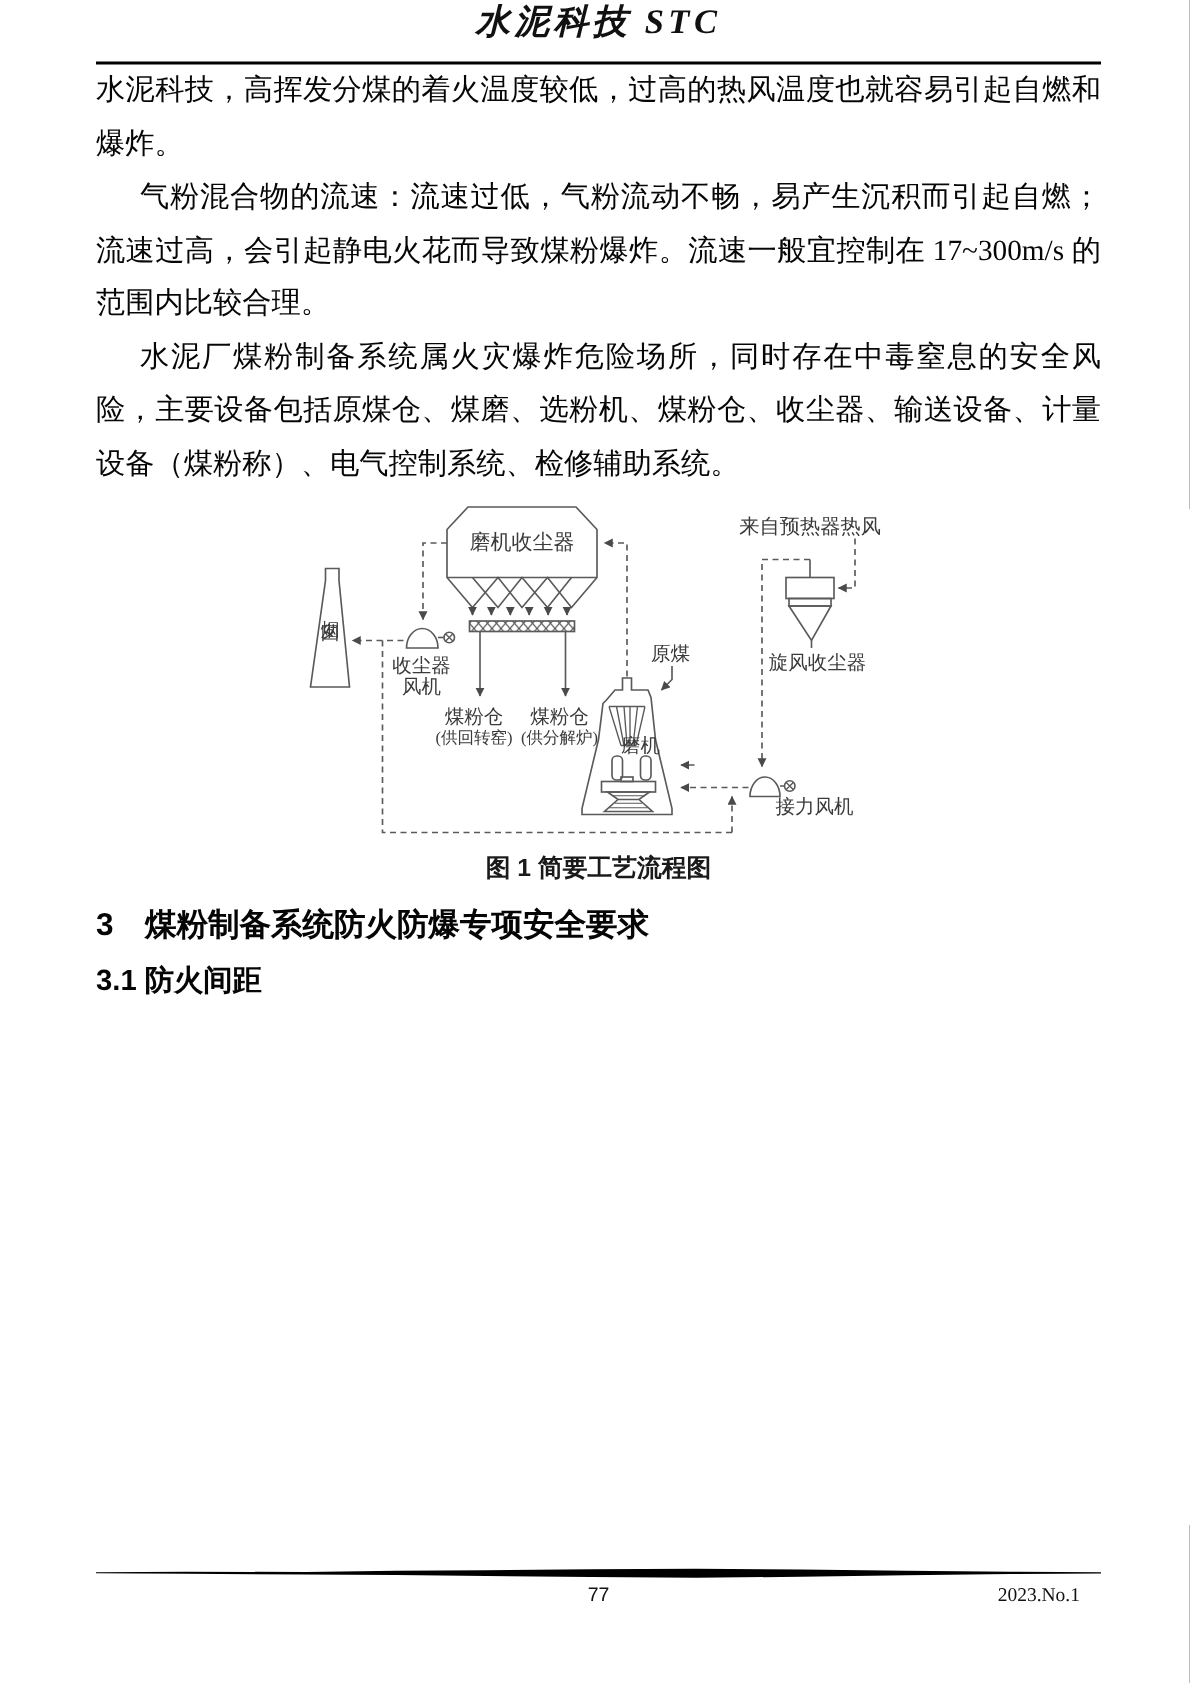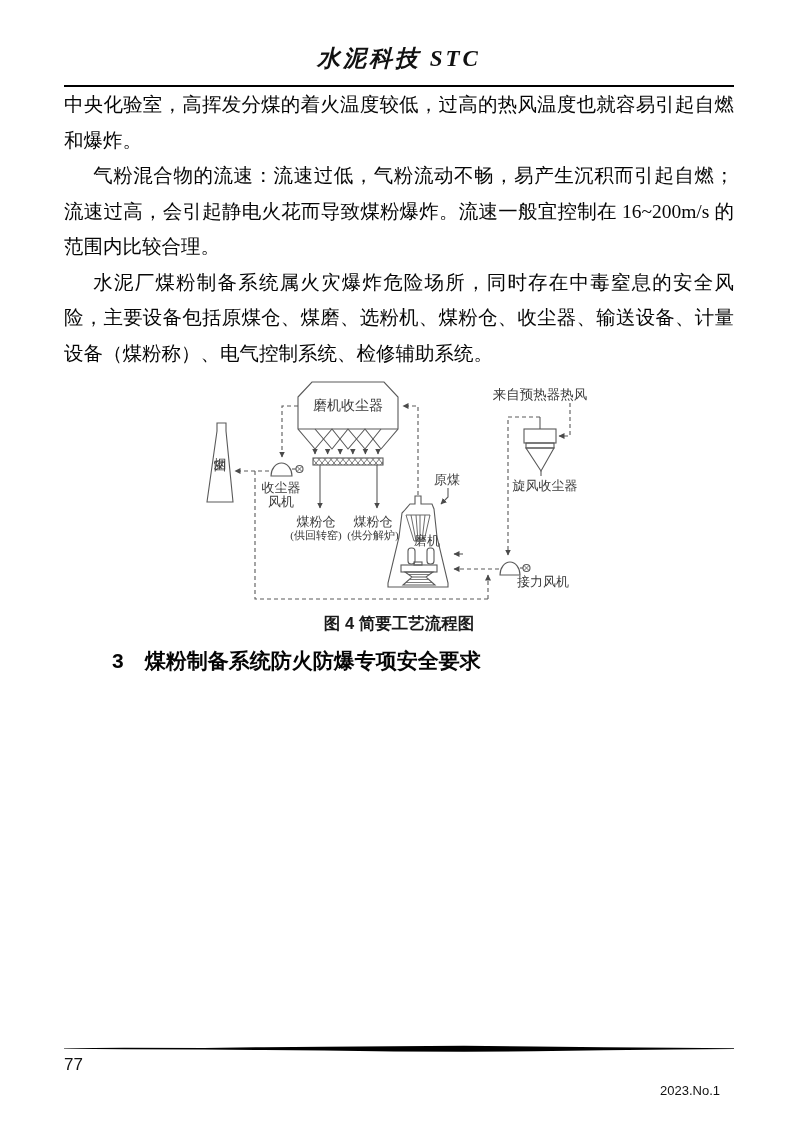--- a/index.html
+++ b/index.html
@@ -4,66 +4,66 @@
 <style>
   * { margin:0; padding:0; box-sizing:border-box; }
   html,body { background:#888; }
   .page {
     width:793px; height:1122px; background:#ffffff; position:relative;
     margin:0 auto; overflow:hidden;
     font-family:"Liberation Serif", serif; color:#000;
     padding:0 59px 0 64px;
   }
   .journal-title {
-    padding-top:44px; text-align:center;
+    text-align:center;
     font-size:23px; line-height:30px; font-style:italic; font-weight:600;
     letter-spacing:3px; color:#111;
   }
   .header-rule { margin-top:11px; border-top:2.5px solid #000; }
   .body-par {
     font-size:19.5px; line-height:35.5px; text-align:justify; color:#060606;
   }
   .indent { text-indent:1.5em; }
   .indent-sm { text-indent:.72em; }
   .fig { margin-top:8px; }
   .fig svg { display:block; }
   .fig-caption {
     text-align:center; margin-top:4px; line-height:24px;
     font-family:"Liberation Sans", sans-serif; font-weight:700; font-size:16.5px; color:#1a1a1a;
   }
   h2.sec {
     margin-top:11px; font-family:"Liberation Sans", sans-serif;
-    font-size:21px; line-height:30px; font-weight:700; color:#050505;margin-left:48px;
+    font-size:21px; line-height:30px; font-weight:700; color:#050505;
   }
   h3.sec {
     margin-top:8px; font-family:"Liberation Sans", sans-serif;
     font-size:19.5px; line-height:28px; font-weight:700; color:#050505;
   }
   .p32 { line-height:36.5px; }
   .footer-rule { position:absolute; left:64px; top:1045px; width:670px; height:8px; }
   .footer-page {
-    position:absolute; left:64px; top:1055px; width:670px; text-align:left;
-    font-family:"Liberation Sans", sans-serif; font-size:17px; color:#111;
+    position:absolute; left:64px; top:1055px; width:670px; text-align:center;
+    font-family:"Liberation Sans", sans-serif; font-size:13px; color:#111;
   }
   .footer-issue {
-    position:absolute; right:73px; top:1083px;
-    font-family:Liberation Sans, sans-serif; font-size:13px; color:#111;
+    position:absolute; right:73px; top:1055px;
+    font-family:Liberation Serif, serif; font-size:13px; color:#111;
   }
   svg text { font-family:"Liberation Serif", serif; }
 </style>
 </head>
 <body>
 
 <div class="page">
 
   <div class="journal-title">水泥科技 STC</div>
   <div class="header-rule"></div>
 
-  <p class="body-par">中央化验室，高挥发分煤的着火温度较低，过高的热风温度也就容易引起自燃和爆炸。</p>
-  <p class="body-par indent">气粉混合物的流速：流速过低，气粉流动不畅，易产生沉积而引起自燃；流速过高，会引起静电火花而导致煤粉爆炸。流速一般宜控制在 16~200m/s 的范围内比较合理。</p>
+  <p class="body-par">水泥科技，高挥发分煤的着火温度较低，过高的热风温度也就容易引起自燃和爆炸。</p>
+  <p class="body-par indent">气粉混合物的流速：流速过低，气粉流动不畅，易产生沉积而引起自燃；流速过高，会引起静电火花而导致煤粉爆炸。流速一般宜控制在 17~300m/s 的范围内比较合理。</p>
   <p class="body-par indent">水泥厂煤粉制备系统属火灾爆炸危险场所，同时存在中毒窒息的安全风险，主要设备包括原煤仓、煤磨、选粉机、煤粉仓、收尘器、输送设备、计量设备（煤粉称）、电气控制系统、检修辅助系统。</p>
 
   <figure class="fig">
     <svg width="670" height="228" viewBox="0 0 670 228">
       <defs>
         <marker id="ah" markerWidth="8" markerHeight="8" refX="5.5" refY="3" orient="auto" markerUnits="userSpaceOnUse">
           <path d="M0,0 L6,3 L0,6 Z" fill="#4a4a4a"></path>
         </marker>
         <pattern id="xh" width="6" height="7" patternUnits="userSpaceOnUse">
           <path d="M0,7 L6,0 M0,0 L6,7" stroke="#5a5a5a" stroke-width="0.8" fill="none"></path>
@@ -154,24 +154,25 @@
         <text x="252" y="160" font-size="11">(供回转窑)</text>
         <text x="309" y="147">煤粉仓</text>
         <text x="309" y="160" font-size="11">(供分解炉)</text>
         <text x="383" y="105">原煤</text>
         <text x="363" y="166">磨机</text>
         <text x="476" y="20" font-size="13.5">来自预热器热风</text>
         <text x="481" y="111">旋风收尘器</text>
         <text x="479" y="207">接力风机</text>
       </g>
     </svg>
-    <figcaption class="fig-caption">图 4 简要工艺流程图</figcaption>
+    <figcaption class="fig-caption">图 1 简要工艺流程图</figcaption>
   </figure>
 
   <h2 class="sec">3　煤粉制备系统防火防爆专项安全要求</h2>
+  <h3 class="sec">3.1 防火间距</h3>
 
   <svg class="footer-rule" viewBox="0 0 670 8" preserveAspectRatio="none">
     <polygon fill="#000" points="0,3.2 60,2.8 140,3.0 200,2.2 260,1.8 330,1.2 400,0.8 470,1.4 540,2.2 610,2.8 670,3.2 670,4.0 610,4.4 540,5.2 470,6.2 400,6.8 330,6.4 260,5.6 200,5.0 140,4.6 60,4.2 0,3.8"></polygon>
   </svg>
   <div class="footer-page">77</div>
   <div class="footer-issue">2023.No.1</div>
 
 </div>
 
 </body></html>

